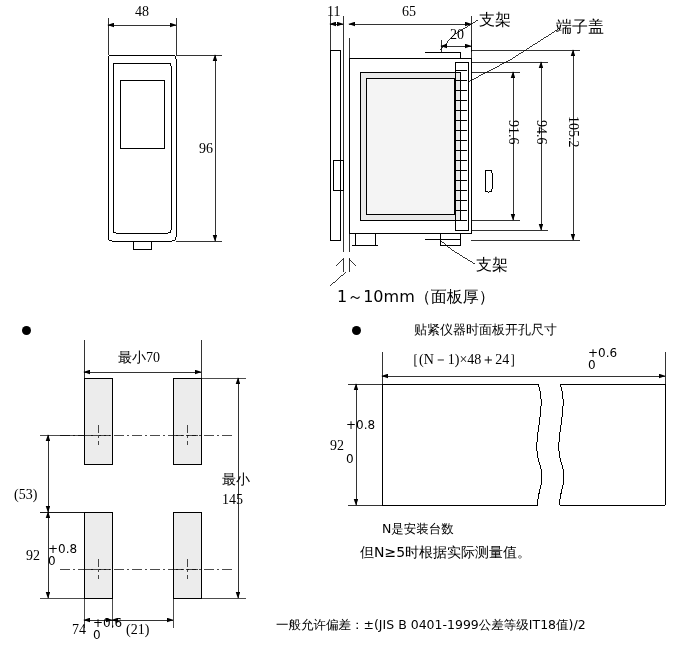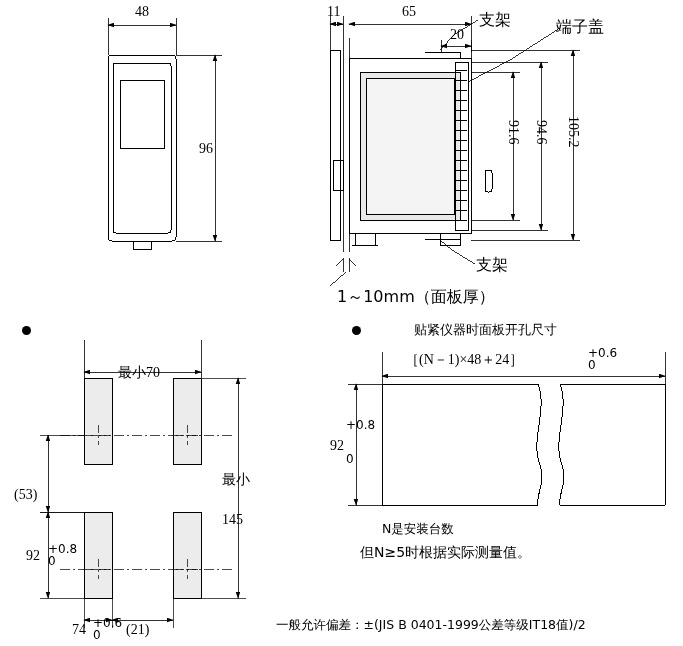--- a/index.html
+++ b/index.html
@@ -192,23 +192,23 @@
 
   <div class="lbl dim vert" style="left:506px;top:120px;">91.6</div>
   <div class="lbl dim vert" style="left:534px;top:120px;">94.6</div>
   <div class="lbl dim vert" style="left:566px;top:116px;">105.2</div>
 
   <div class="bullet" style="left:22px;top:326px;"></div>
 
   <div class="bullet" style="left:352px;top:326px;"></div>
   <div class="lbl" style="left:368px;top:323px;font-size:13px;margin-left:46px;">贴紧仪器时面板开孔尺寸</div>
 
-  <div class="lbl dim" style="left:118px;top:365px;">最小70</div>
+  <div class="lbl dim" style="left:118px;top:350px;">最小70</div>
   <div class="lbl dim" style="left:222px;top:472px;">最小</div>
-  <div class="lbl dim" style="left:222px;top:512px;text-align:center;">145</div>
+  <div class="lbl dim" style="left:222px;top:492px;text-align:center;">145</div>
   <div class="lbl dim" style="left:14px;top:487px;">(53)</div>
 
   <div class="lbl dim" style="left:26px;top:548px;">92</div>
   <div class="frac" style="left:48px;top:545px;">+0.8</div>
   <div class="frac" style="left:48px;top:557px;">0</div>
 
   <div class="lbl dim" style="left:72px;top:622px;">74</div>
   <div class="frac" style="left:93px;top:619px;">+0.6</div>
   <div class="frac" style="left:93px;top:631px;">0</div>
 

